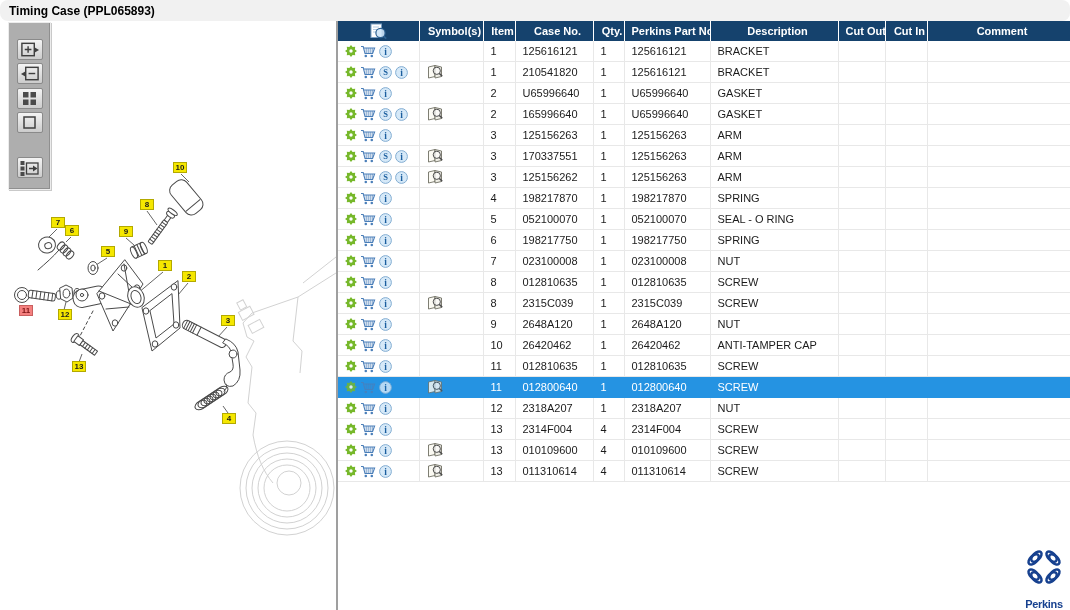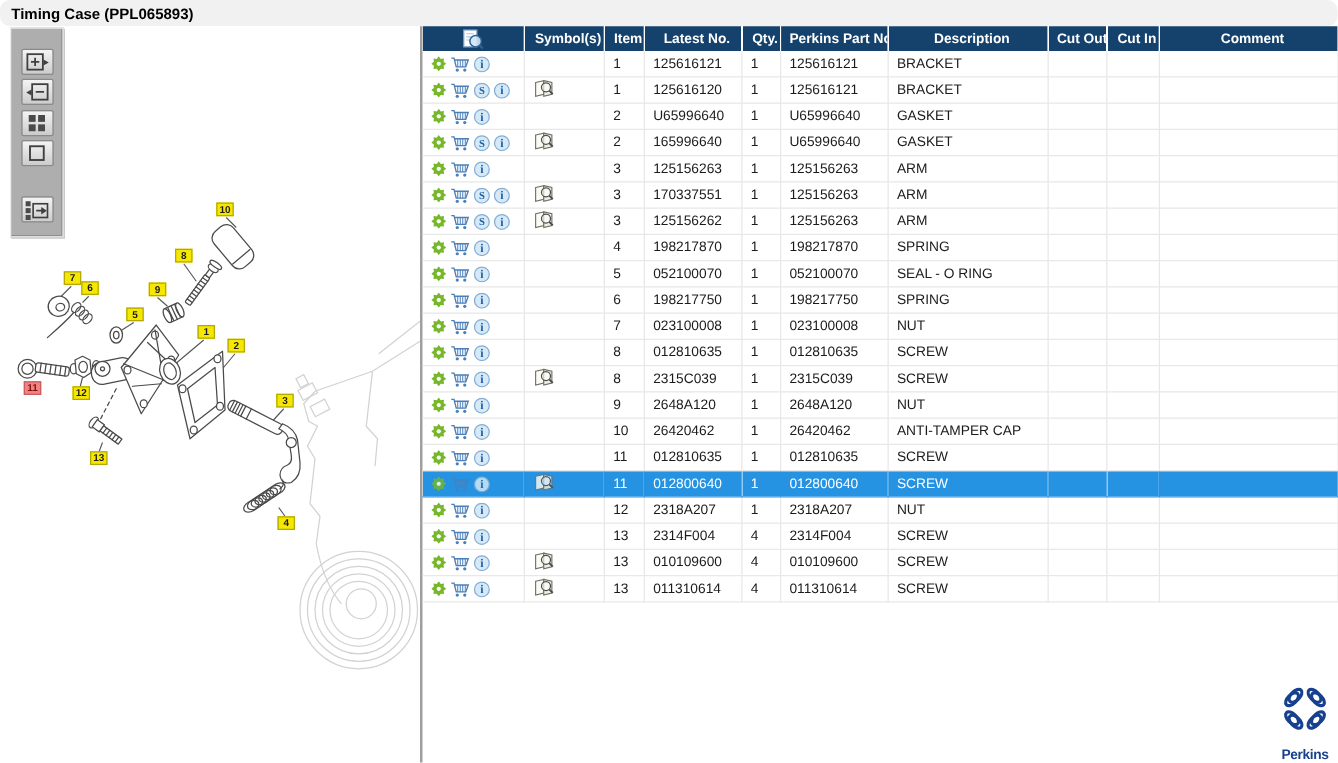--- a/index.html
+++ b/index.html
@@ -306,21 +306,21 @@
       <th class="icon-th">
         <svg width="18" height="17" viewBox="0 0 18 17" style="vertical-align:middle">
           <rect x="2" y="1" width="10.5" height="13.5" fill="#ffffff" stroke="#7aa0c4" stroke-width="1"></rect>
           <path d="M4,4 h6 M4,6.5 h6 M4,9 h4" stroke="#aac6e0" stroke-width="0.9" fill="none"></path>
           <circle cx="11.5" cy="10" r="4.6" fill="#cfe6f8" fill-opacity="0.9" stroke="#2e6191" stroke-width="1.2"></circle>
           <path d="M14.8,13.3 L17.2,15.7" stroke="#2e6191" stroke-width="1.8"></path>
         </svg>
       </th>
       <th>Symbol(s)</th>
       <th>Item</th>
-      <th>Latest No.</th>
+      <th>Case No.</th>
       <th>Qty.</th>
       <th>Perkins Part No.</th>
       <th>Description</th>
       <th>Cut Out</th>
       <th>Cut In</th>
       <th>Comment</th>
     </tr>
   </thead>
   <tbody id="tbody">
       <tr>
@@ -396,21 +396,21 @@
       <span class="ric book-wrap">
         <svg width="17" height="15" viewBox="0 0 17 15">
           <path d="M1.5,3 L8,1.5 L8,12.5 L1.5,14 Z" fill="#fbfaf3" stroke="#6f6f63" stroke-width="0.9"></path>
           <path d="M8,1.5 L14.5,3 L14.5,12.5 L8,14 Z" fill="#efeee6" stroke="#6f6f63" stroke-width="0.9"></path>
           <circle cx="9.8" cy="6.8" r="3.6" fill="#ffffff" fill-opacity="0.65" stroke="#4a4a4a" stroke-width="1"></circle>
           <path d="M12.4,9.5 L15.2,12.3" stroke="#4a4a4a" stroke-width="1.6"></path>
         </svg>
       </span>
     </td>
     <td>1</td>
-    <td>125616120</td>
+    <td>210541820</td>
     <td>1</td>
     <td>125616121</td>
     <td>BRACKET</td>
     <td></td>
     <td></td>
     <td></td>
   </tr>
       <tr>
     <td class="c-act">
       <span class="icon-strip">

